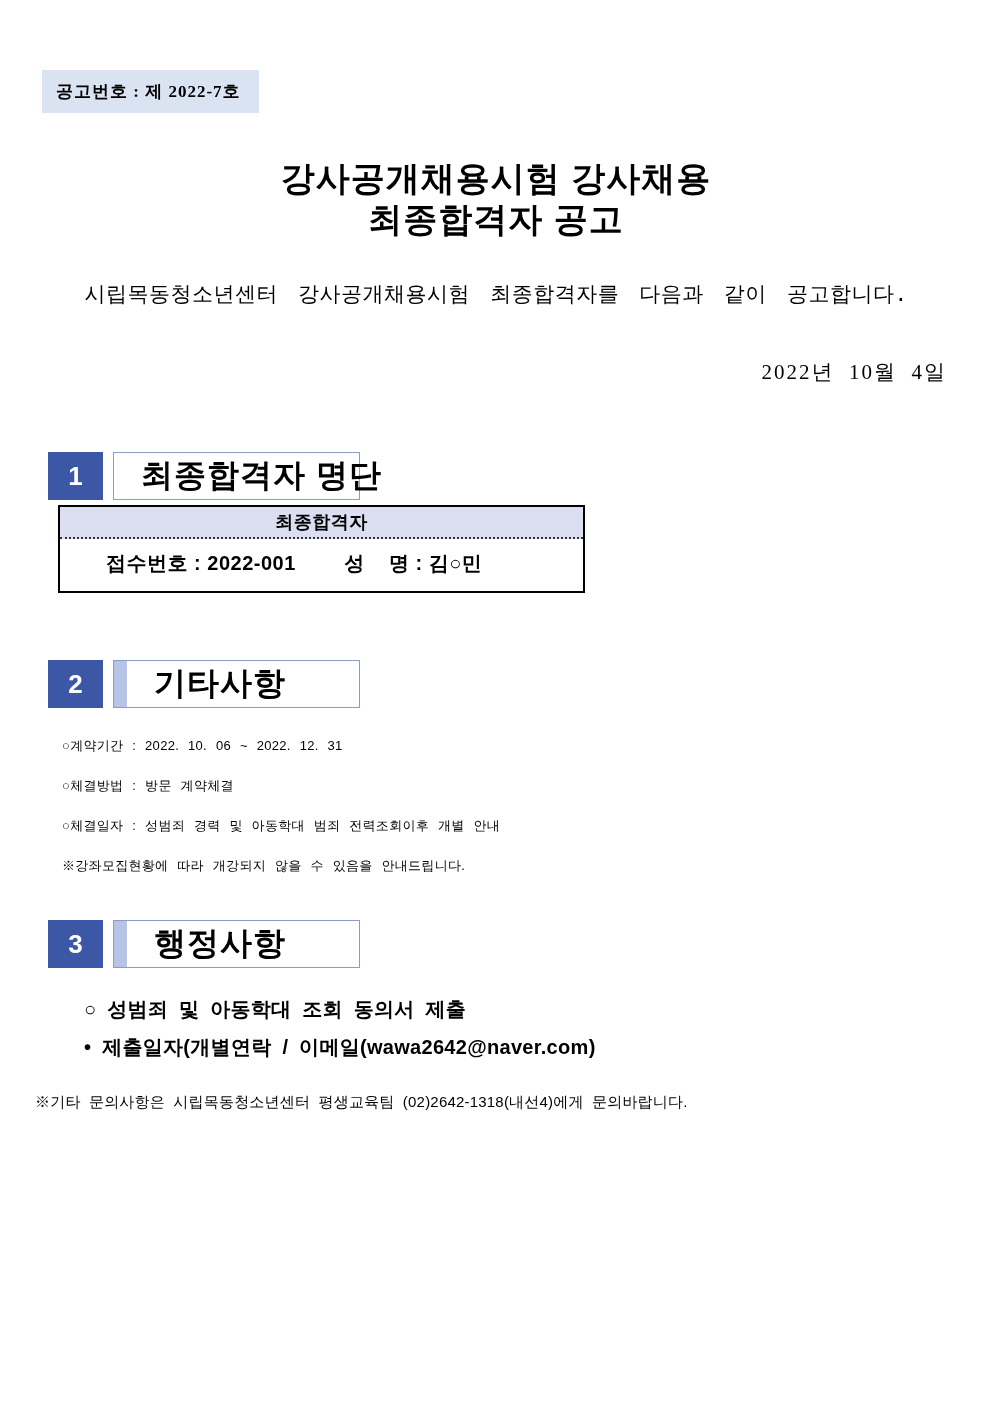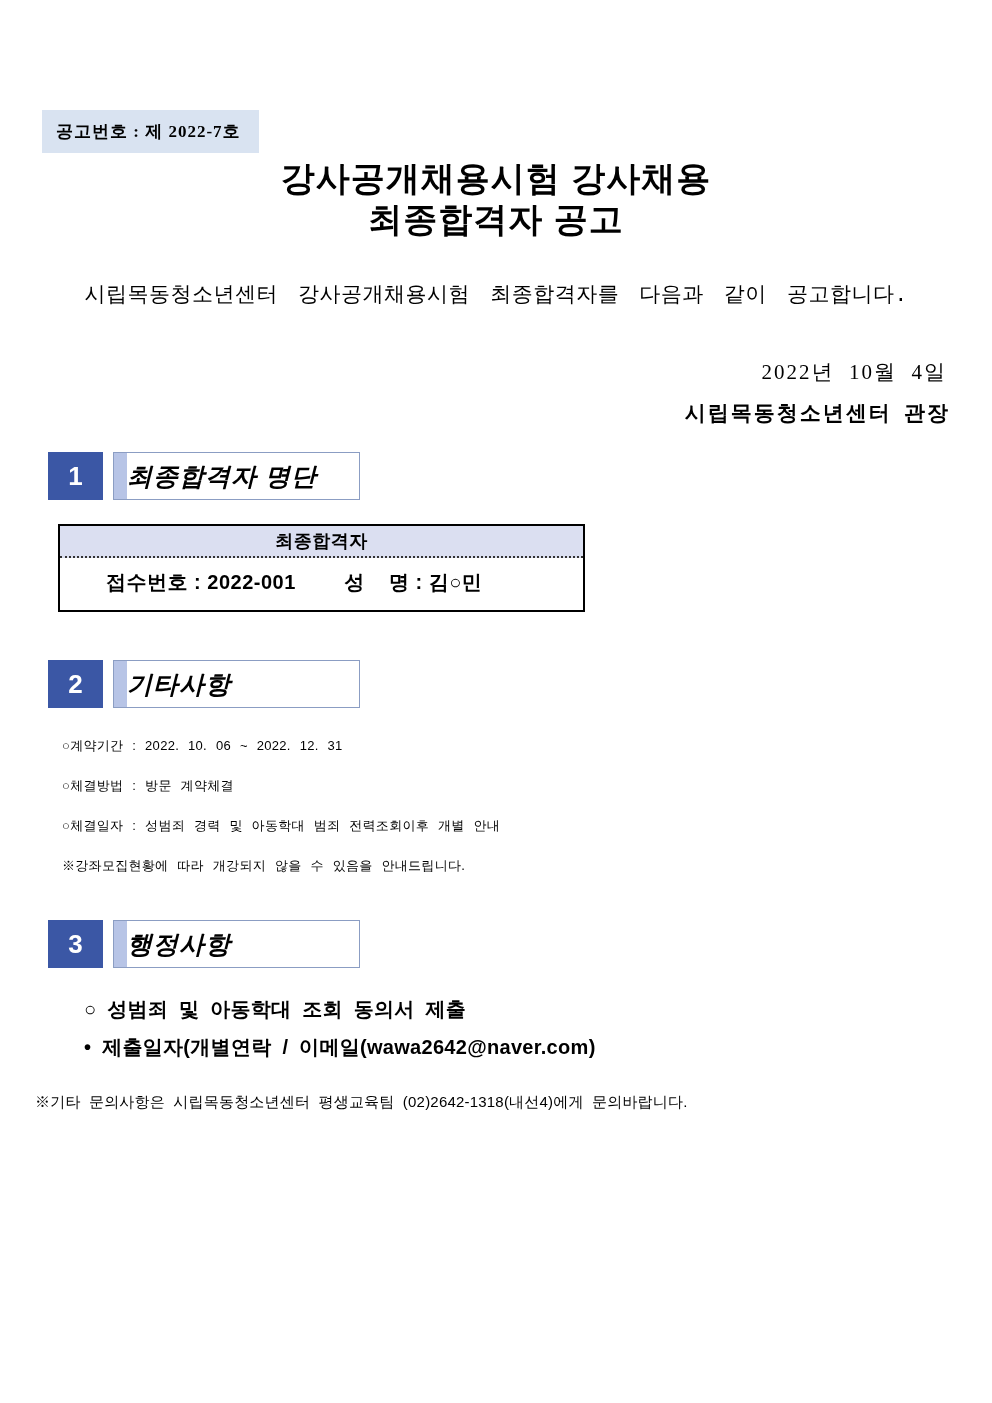--- a/index.html
+++ b/index.html
@@ -22,21 +22,20 @@
     position: absolute;
     left: 42px;
     top: 70px;
     background: var(--badge-bg, #d9e3f1);
     padding: 10px 18px 10px 14px;
     font-family: "Liberation Serif", serif;
     font-weight: bold;
     font-size: 17px;
     letter-spacing: 1px;
     white-space: pre;
-    margin-top: 40px;
   }
 
   
   .doc-title {
     position: absolute;
     top: 158px;
     left: 0;
     width: 100%;
     text-align: center;
     font-size: 34px;
@@ -109,32 +108,32 @@
     background: #ffffff;
     display: flex;
     align-items: center;
   }
   .section-stripe {
     width: 13px;
     align-self: stretch;
     background: var(--accent-light-blue, #b7c4e6);
   }
   .section-title {
-    font-size: 25px;
+    margin-left: 27px;
+    font-size: 32px;
     font-weight: bold;
     letter-spacing: 1px;
     white-space: pre;
-    font-style: italic;
   }
 
   
   .pass-table {
     position: absolute;
     left: 58px;
-    top: 524px;
+    top: 505px;
     width: 523px;
     border: 2px solid #000000;
     background: #ffffff;
   }
   .pass-table-header {
     height: 30px;
     line-height: 30px;
     background: var(--table-header-bg, #dbdff1);
     border-bottom: 2px dotted #333333;
     text-align: center;
@@ -199,21 +198,20 @@
 
   <div class="doc-title">
     <div>강사공개채용시험 강사채용</div>
     <div>최종합격자 공고</div>
   </div>
 
   <div class="intro">시립목동청소년센터 강사공개채용시험 최종합격자를 다음과 같이 공고합니다.</div>
 
   <div class="date-line">2022년  10월  4일</div>
 
-  <div class="signer-line">시립목동청소년센터 관장</div>
 
   <div class="section-header s1">
     <div class="section-number">1</div>
     <div class="section-titlebox">
       <div class="section-stripe"></div>
       <div class="section-title">최종합격자 명단</div>
     </div>
   </div>
 
   <div class="pass-table">

